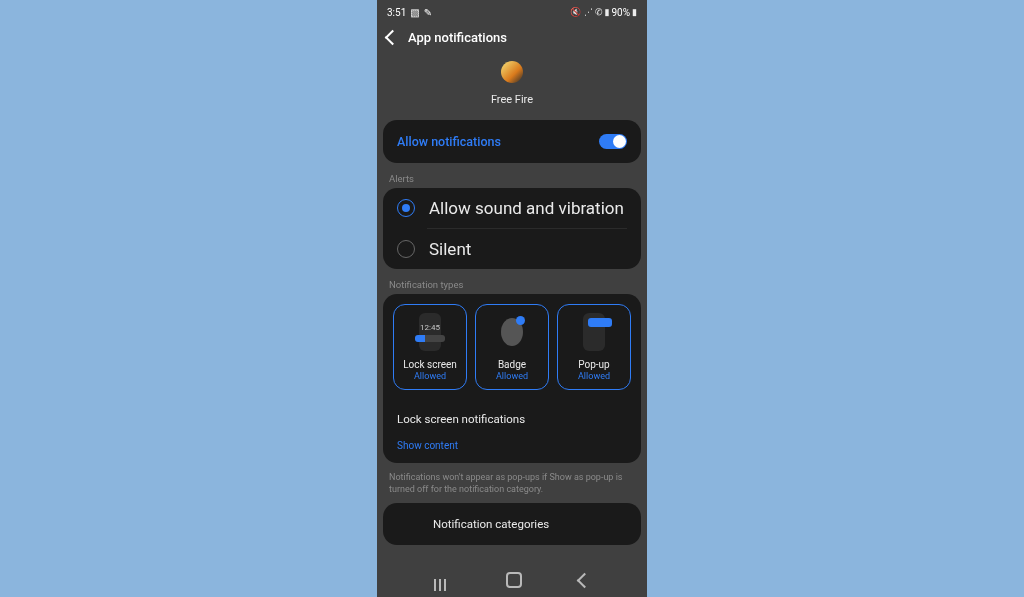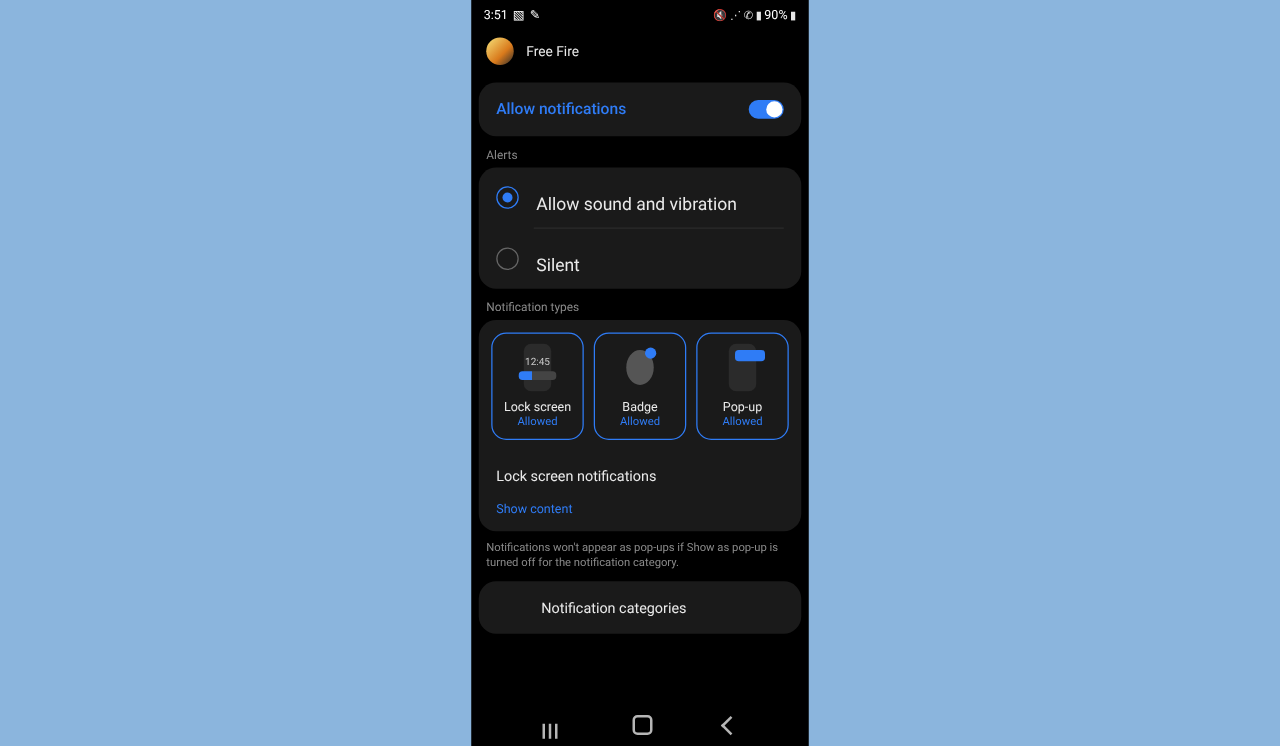--- a/index.html
+++ b/index.html
@@ -14,21 +14,21 @@
   .stage {
     width: 1024px;
     height: 597px;
     display: flex;
     align-items: center;
     justify-content: center;
   }
   .phone {
     width: 270px;
     height: 597px;
-    background: #000000;
+    background: #404040;
     position: relative;
     color: #eaeaea;
   }
   .status-bar {
     display: flex;
     justify-content: space-between;
     align-items: center;
     padding: 4px 10px;
     font-size: 10px;
     color: #fff;
@@ -53,20 +53,21 @@
     font-size: 13px;
     font-weight: 500;
     margin:0;
     color:#fff;
   }
   .app-row {
     display:flex;
     align-items:center;
     gap:10px;
     padding: 6px 12px 14px 12px;
+    flex-direction: column;
   }
   .app-icon {
     width: 22px; height: 22px;
     border-radius: 50%;
     background: linear-gradient(135deg,#f6e27a 0%,#d97a1c 60%,#2b2b2b 100%);
     position:relative;
   }
   .app-name { font-size: 11px; color:#eaeaea; }
   .card {
     margin: 0 6px;
@@ -119,21 +120,21 @@
   }
   .radio.sel {
     border-color:#2f7cf6;
   }
   .radio.sel::after {
     content:"";
     width:8px; height:8px;
     border-radius:50%;
     background:#2f7cf6;
   }
-  .radio-label { font-size: 14px; color:#eaeaea;margin-top:12px; }
+  .radio-label { font-size: 17px; color:#eaeaea; }
   .divider {
     height:1px;
     background:#2b2b2b;
     margin-left: 44px;
     margin-right: 14px;
   }
   .types-wrap {
     display:flex;
     gap:8px;
     padding: 10px 10px 12px 10px;
@@ -249,20 +250,24 @@
       <div class="status-right">
         <span class="ic">🔇</span>
         <span class="ic">⋰</span>
         <span class="ic">✆</span>
         <span class="ic">▮</span>
         <span>90%</span>
         <span class="ic">▮</span>
       </div>
     </div>
 
+    <div class="header">
+      <div class="back-chev"></div>
+      <h1>App notifications</h1>
+    </div>
 
     <div class="app-row">
       <div class="app-icon"></div>
       <div class="app-name">Free Fire</div>
     </div>
 
     <div class="card tight">
       <div class="allow-row">
         <div class="allow-label">Allow notifications</div>
         <div class="switch">

